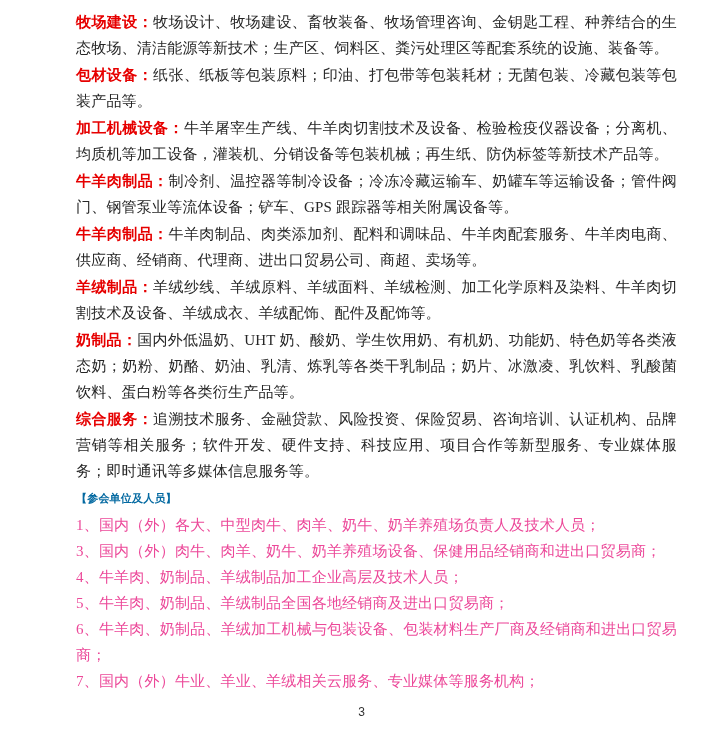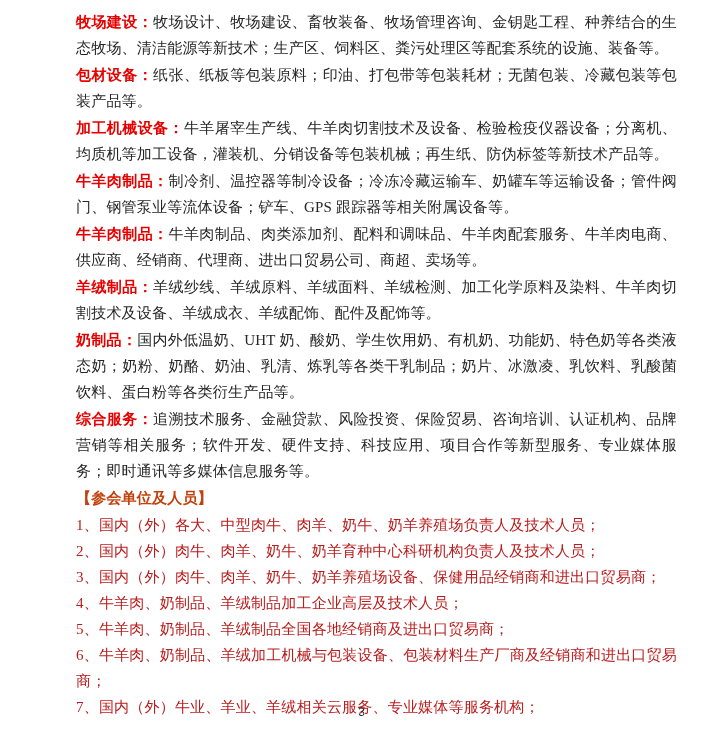--- a/index.html
+++ b/index.html
@@ -28,32 +28,32 @@
     text-align: justify;
     color: #262626;
     letter-spacing: 0.2px;
   }
   .para .label {
     color: #e60000;
     font-weight: bold;
   }
   .attendees-heading {
     margin: 1px 0 1px 0;
-    font-size: 15px;
+    font-size: 11px;
     line-height: 26px;
-    color: #c2410c;
+    color: #0369a1;
     font-weight: bold;
     letter-spacing: 0.2px;
   }
   .attendee-item {
     margin: 0;
     font-size: 15px;
     line-height: 26px;
     text-align: justify;
-    color: #b91c1c;
+    color: #ec4899;
     letter-spacing: 0.2px;
     white-space: normal;
   }
   .page-number {
     position: absolute;
     left: 0;
     right: 0;
     bottom: 14px;
     text-align: center;
     font-size: 12px;
@@ -95,21 +95,20 @@
       <span class="label">奶制品：</span><span>国内外低温奶、UHT 奶、酸奶、学生饮用奶、有机奶、功能奶、特色奶等各类液态奶；奶粉、奶酪、奶油、乳清、炼乳等各类干乳制品；奶片、冰激凌、乳饮料、乳酸菌饮料、蛋白粉等各类衍生产品等。</span>
     </p>
 
     <p class="para">
       <span class="label">综合服务：</span><span>追溯技术服务、金融贷款、风险投资、保险贸易、咨询培训、认证机构、品牌营销等相关服务；软件开发、硬件支持、科技应用、项目合作等新型服务、专业媒体服务；即时通讯等多媒体信息服务等。</span>
     </p>
 
     <p class="attendees-heading">【参会单位及人员】</p>
 
     <p class="attendee-item">1、国内（外）各大、中型肉牛、肉羊、奶牛、奶羊养殖场负责人及技术人员；</p>
-    <p class="attendee-item">2、国内（外）肉牛、肉羊、奶牛、奶羊育种中心科研机构负责人及技术人员；</p>
     <p class="attendee-item">3、国内（外）肉牛、肉羊、奶牛、奶羊养殖场设备、保健用品经销商和进出口贸易商；</p>
     <p class="attendee-item">4、牛羊肉、奶制品、羊绒制品加工企业高层及技术人员；</p>
     <p class="attendee-item">5、牛羊肉、奶制品、羊绒制品全国各地经销商及进出口贸易商；</p>
     <p class="attendee-item">6、牛羊肉、奶制品、羊绒加工机械与包装设备、包装材料生产厂商及经销商和进出口贸易商；</p>
     <p class="attendee-item">7、国内（外）牛业、羊业、羊绒相关云服务、专业媒体等服务机构；</p>
 
   </div>
 
   <div class="page-number">3</div>
 </div>

